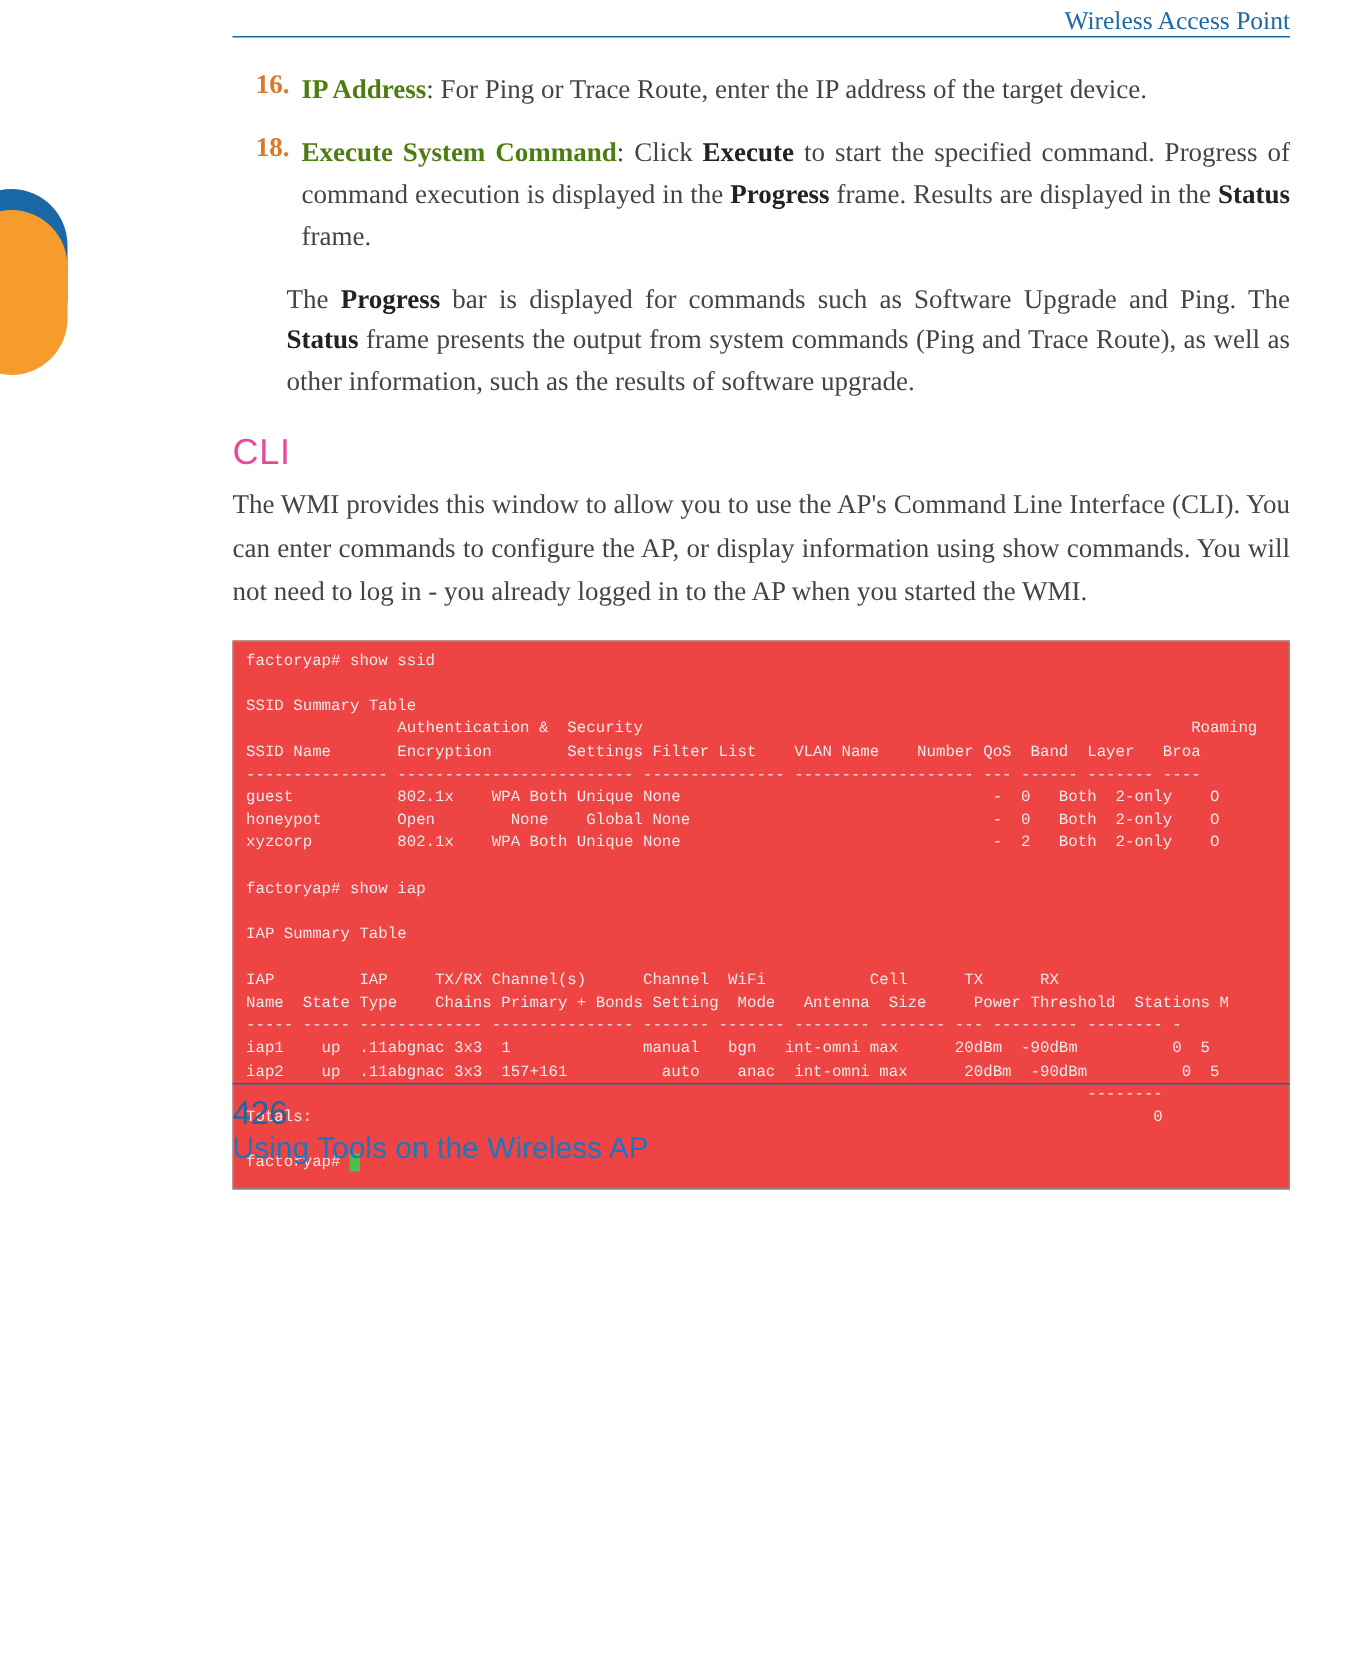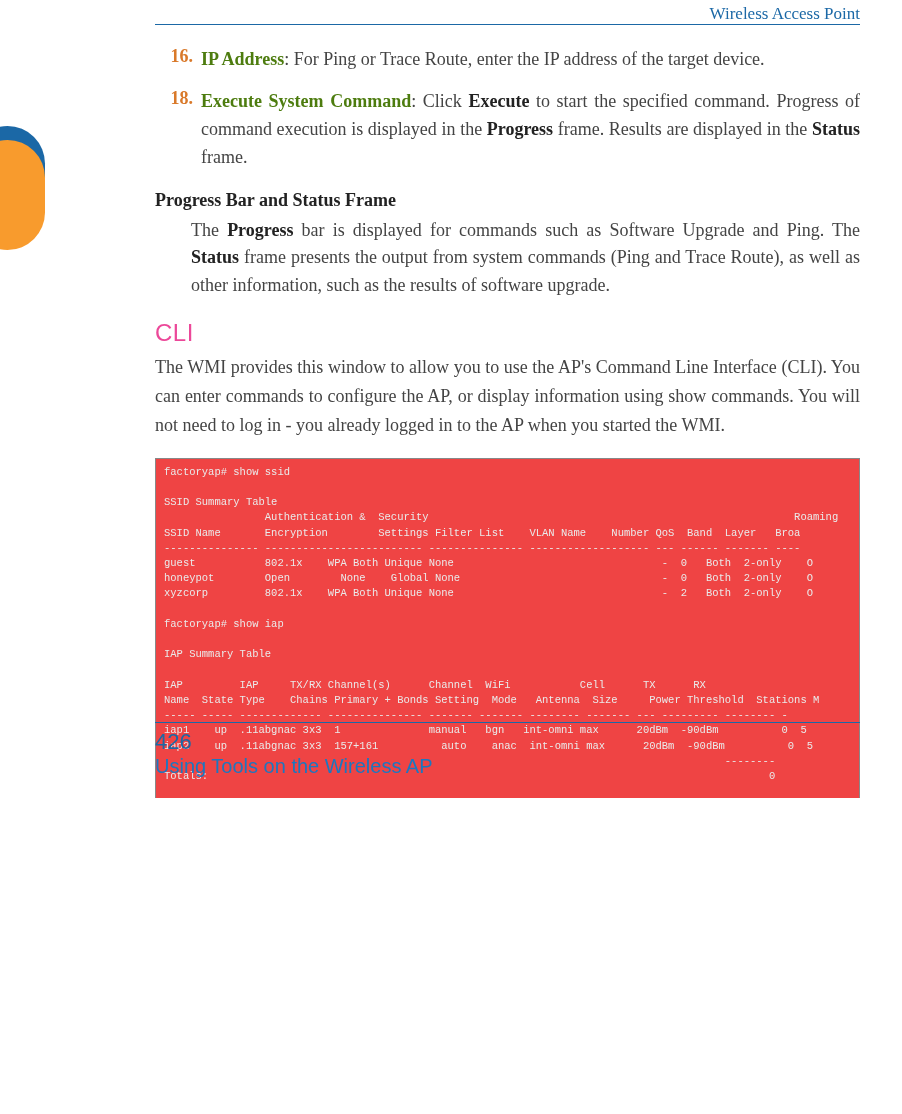--- a/index.html
+++ b/index.html
@@ -168,21 +168,20 @@
     </div>
 
 
     <div class="list-item">
       <div class="list-num">18.</div>
       <div class="list-body">
         <b class="term">Execute System Command</b>: <span>Click </span><b class="inline">Execute</b><span> to start the specified command. Progress of command execution is displayed in the </span><b class="inline">Progress</b><span> frame. Results are displayed in the </span><b class="inline">Status</b><span> frame.</span>
       </div>
     </div>
 
-    <div class="subhead">Progress Bar and Status Frame</div>
     <div class="bodypara">
       <span>The </span><b>Progress</b><span> bar is displayed for commands such as Software Upgrade and Ping. The </span><b>Status</b><span> frame presents the output from system commands (Ping and Trace Route), as well as other information, such as the results of software upgrade.</span>
     </div>
 
     <div class="section-title">CLI</div>
     <div class="section-para">The WMI provides this window to allow you to use the AP's Command Line Interface (CLI). You can enter commands to configure the AP, or display information using show commands. You will not need to log in - you already logged in to the AP when you started the WMI.</div>
 
     <div class="terminal"><span>factoryap# show ssid
 
 SSID Summary Table

